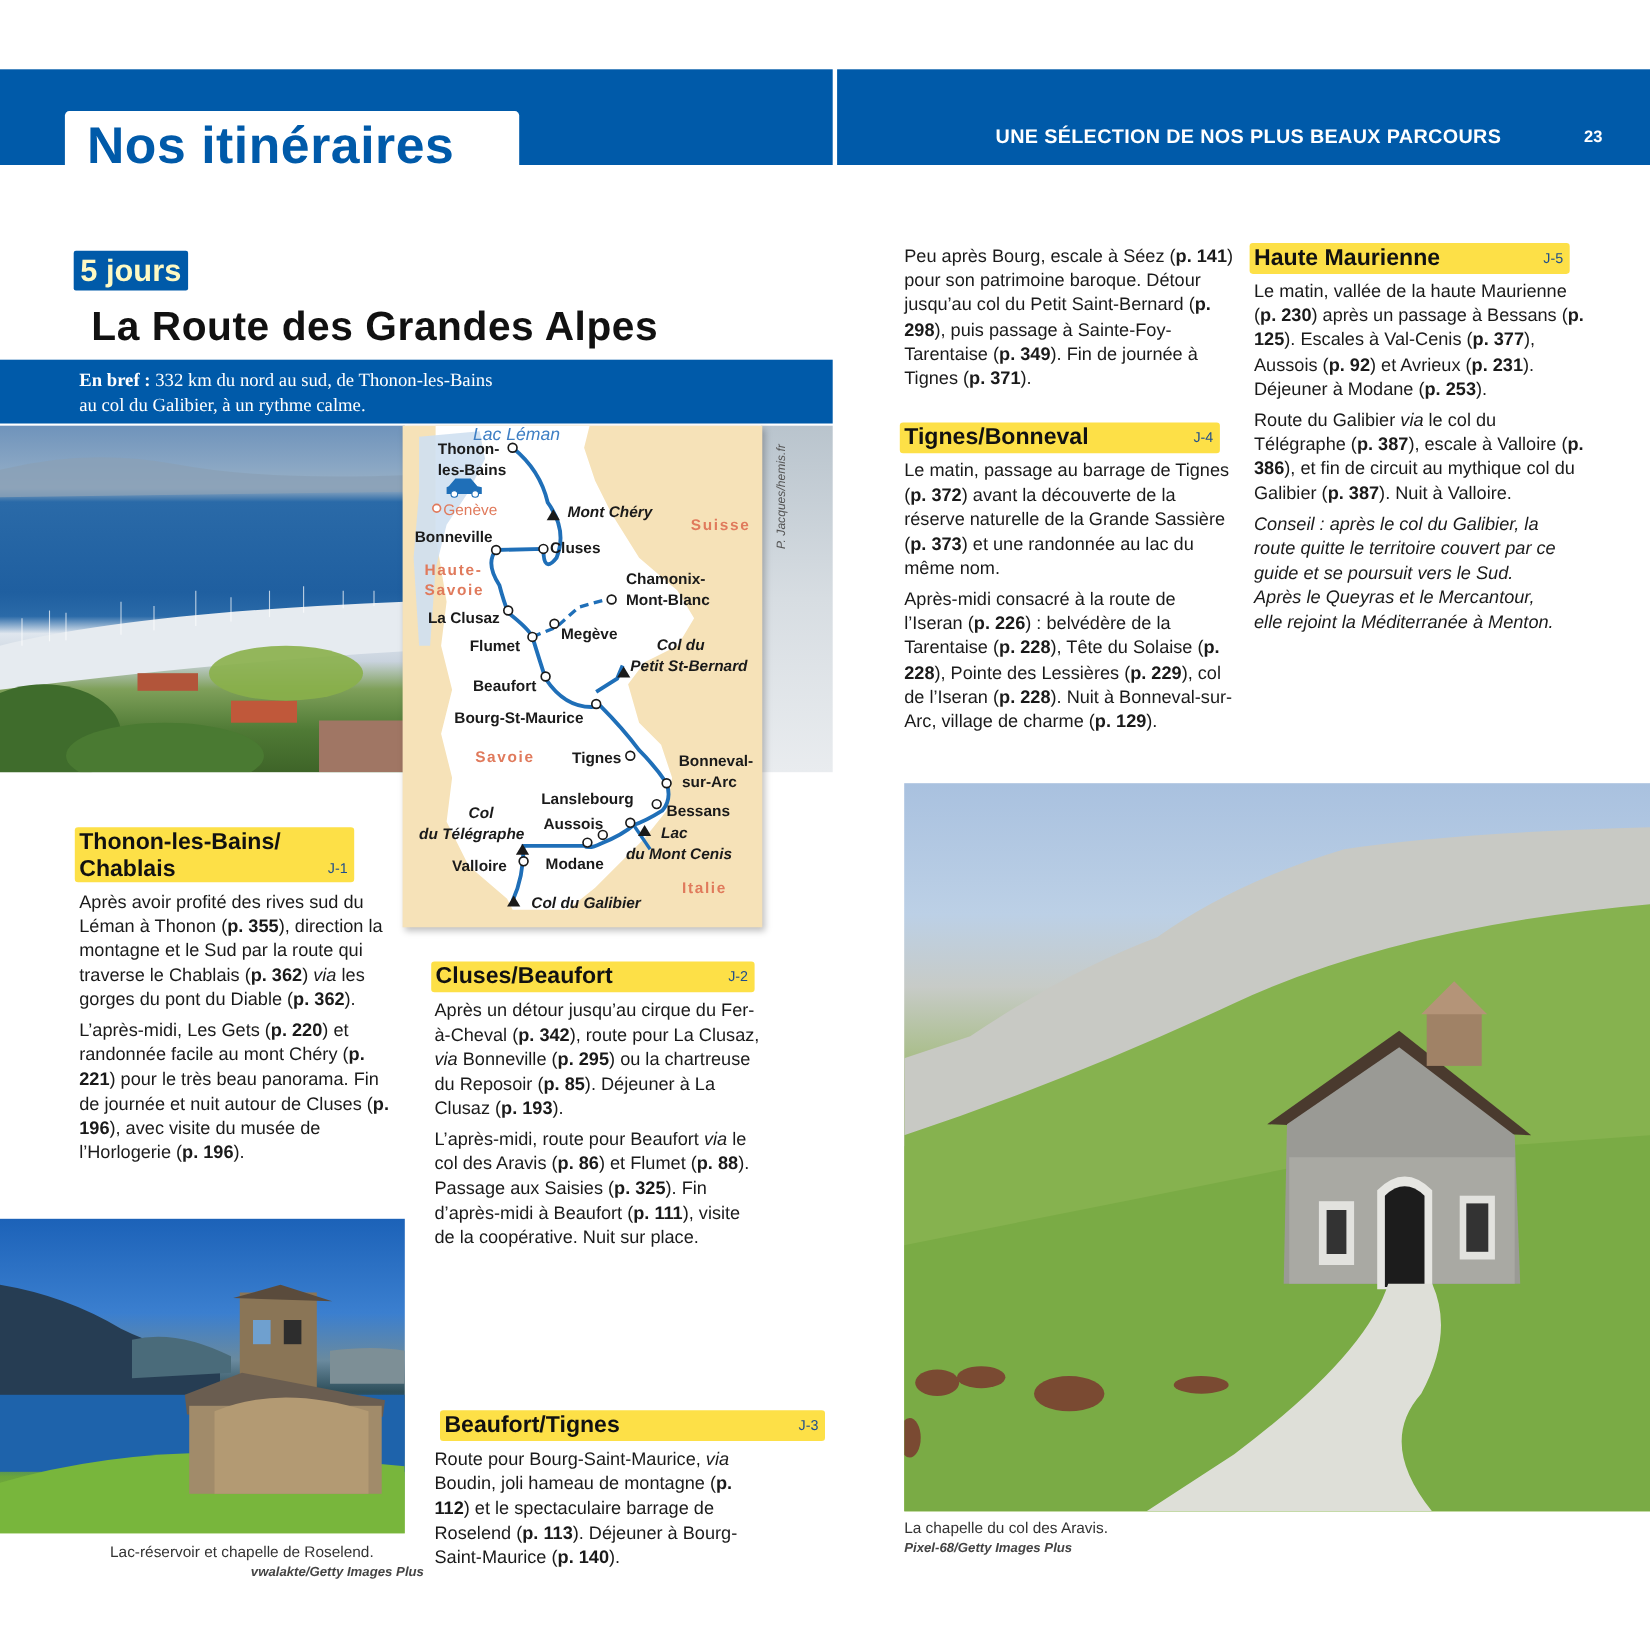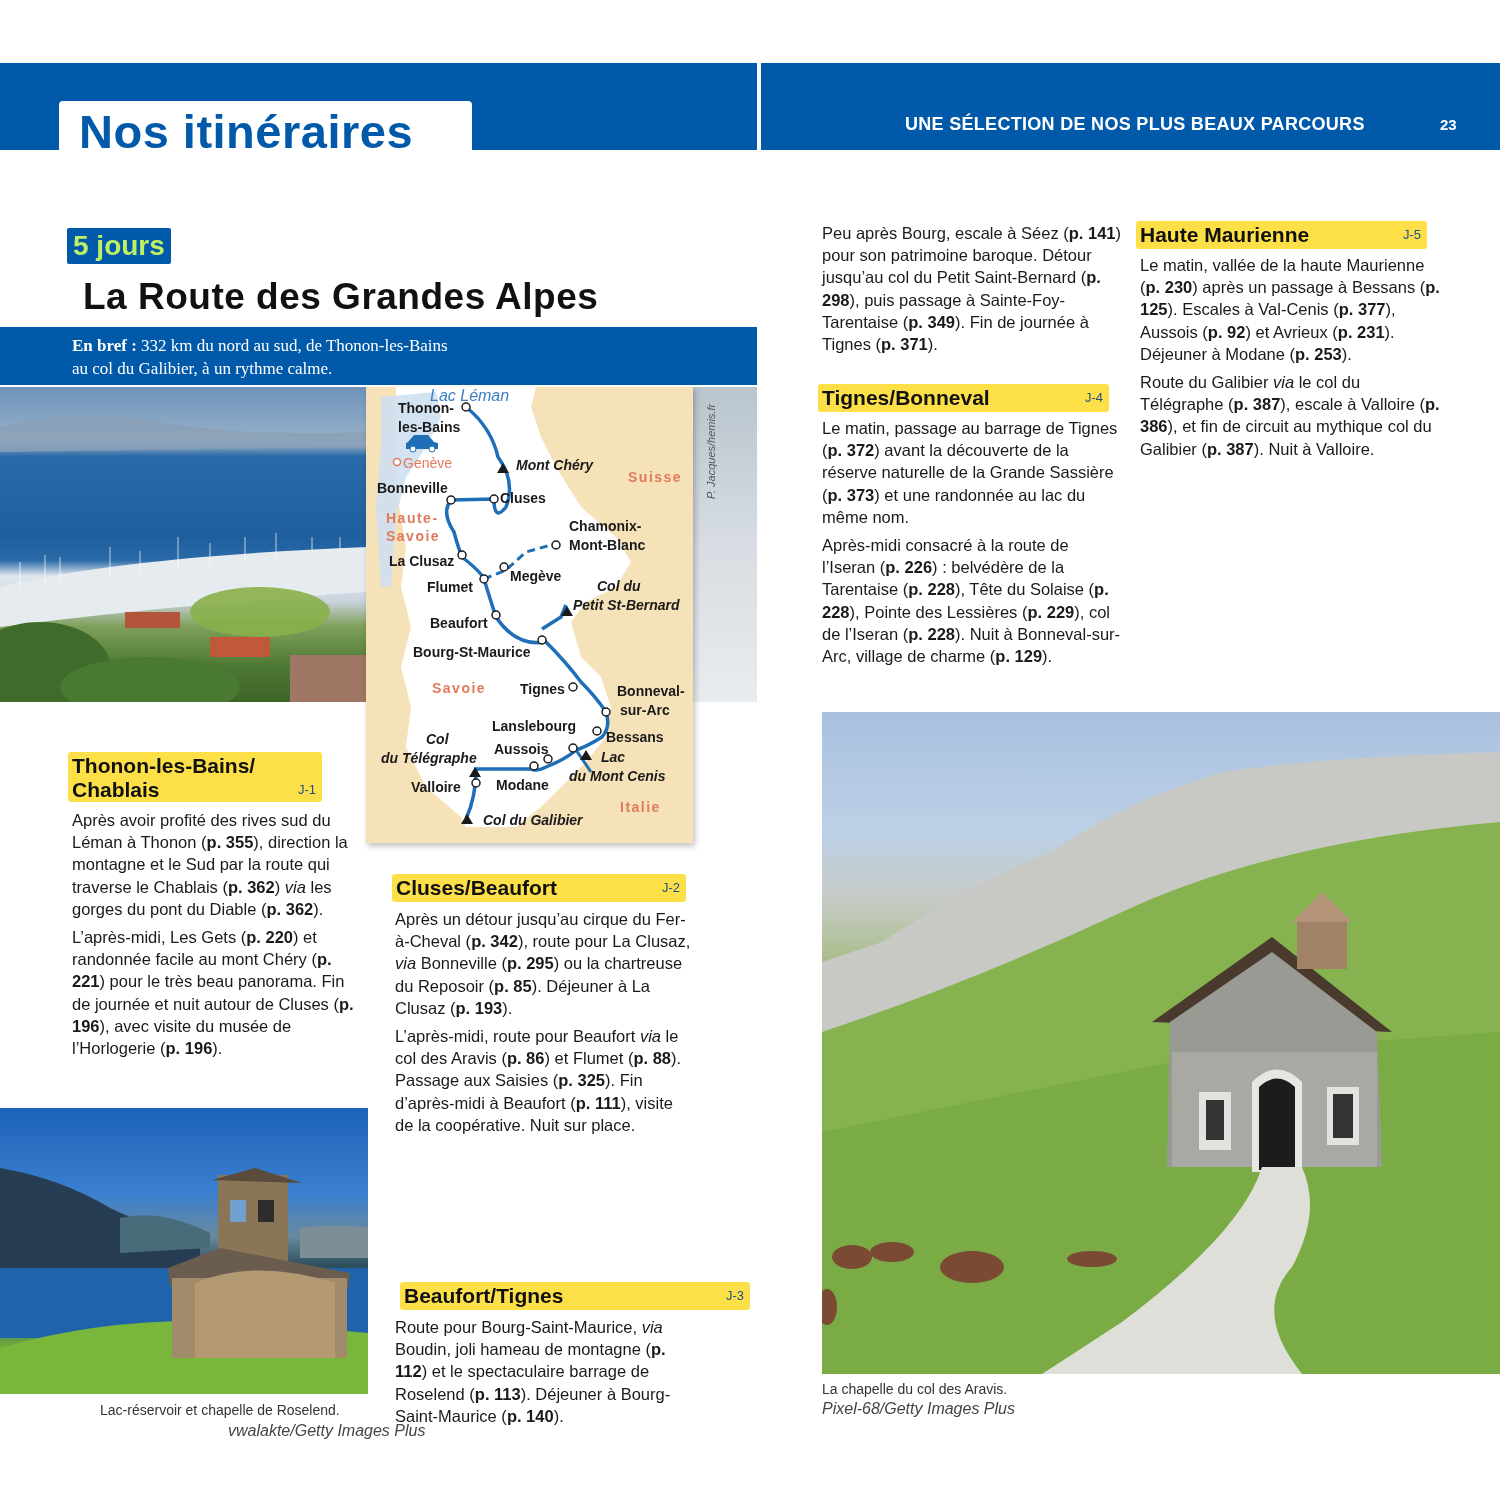--- a/index.html
+++ b/index.html
@@ -9,21 +9,21 @@
 
   
   .band-left { left: 0; top: 63px; width: 757px; height: 87px; background: #005aa9; }
   .band-right { left: 761px; top: 63px; width: 739px; height: 87px; background: #005aa9; }
   .title-tab { left: 59px; top: 101px; width: 413px; height: 50px; background: #ffffff; border-radius: 4px 4px 0 0; }
   .title-text { left: 79px; top: 104px; font-size: 47px; font-weight: bold; color: #005aa9; letter-spacing: 0.5px; line-height: 56px; }
   .running-head { left: 905px; top: 114px; font-size: 18px; font-weight: bold; color: #ffffff; letter-spacing: 0.3px; }
   .page-num { left: 1440px; top: 116px; font-size: 15px; font-weight: bold; color: #ffffff; }
 
   
-  .days-badge { left: 67px; top: 228px; height: 36px; padding: 0 6px; background: #005aa9; color: #bef264; font-size: 28px; font-weight: bold; line-height: 36px; border-radius: 2px; }
+  .days-badge { left: 67px; top: 228px; height: 36px; padding: 0 6px; background: #005aa9; color: #fef9c3; font-size: 28px; font-weight: bold; line-height: 36px; border-radius: 2px; }
   .route-title { left: 72px; top: 276px; font-size: 37px; font-weight: bold; color: #111; letter-spacing: 0.5px; margin-left: 11px; }
 
   
   .bref-band { left: 0; top: 327px; width: 757px; height: 58px; background: #005aa9; }
   .bref-text { left: 72px; top: 334px; width: 500px; font-family: "Liberation Serif", "DejaVu Serif", serif; font-size: 17px; color: #ffffff; line-height: 23px; }
   .bref-text b { font-weight: bold; }
 
   
   .photo-lake { left: 0; top: 387px; width: 368px; height: 315px; overflow: hidden;
     background: linear-gradient(180deg, #6f93bb 0%, #8aa7c4 12%, #9bb0c4 18%, #2a6aa8 22%, #1f5fa0 48%, #2a6aa8 55%, #dfe6ee 60%, #c9d3de 68%, #7fa05a 76%, #4f7a35 88%, #3e6428 100%); }
@@ -46,21 +46,21 @@
   .sec-head { position: absolute; background: #fde047; border-radius: 3px; }
   .sec-title { position: absolute; left: 4px; font-size: 21px; font-weight: bold; color: #111; line-height: 24px; }
   .sec-day { position: absolute; right: 6px; font-size: 13px; color: #1f4e8c; }
 
   .body-text { position: absolute; font-size: 16.5px; line-height: 22.2px; color: #1a1a1a; }
   .body-text p { margin-bottom: 6px; }
   .body-text b { font-weight: bold; }
   .body-text i { font-style: italic; }
 
   .caption { position: absolute; font-size: 14px; color: #333; }
-  .credit { position: absolute; font-size: 16px; font-style: italic; color: #444; }
+  .credit { position: absolute; font-size: 12px; font-style: italic; color: #444; font-weight: bold; }
 </style>
 </head>
 <body>
 
 <div class="abs band-left"></div>
 <div class="abs band-right"></div>
 <div class="abs title-tab"></div>
 <div class="abs title-text">Nos itinéraires</div>
 <div class="abs running-head">UNE SÉLECTION DE NOS PLUS BEAUX PARCOURS</div>
 <div class="abs page-num">23</div>
@@ -245,20 +245,21 @@
   <p>Après-midi consacré à la route de l’Iseran (<b>p. 226</b>) : belvédère de la Tarentaise (<b>p. 228</b>), Tête du Solaise (<b>p. 228</b>), Pointe des Lessières (<b>p. 229</b>), col de l’Iseran (<b>p. 228</b>). Nuit à Bonneval-sur-Arc, village de charme (<b>p. 129</b>).</p>
 </div>
 
 <div class="sec-head" style="left:1136px;top:221px;width:291px;height:28px">
   <span class="sec-title" style="top:2px">Haute Maurienne</span>
   <span class="sec-day" style="top:6px">J-5</span>
 </div>
 <div class="body-text" style="left:1140px;top:254px;width:300px">
   <p>Le matin, vallée de la haute Maurienne (<b>p. 230</b>) après un passage à Bessans (<b>p. 125</b>). Escales à Val-Cenis (<b>p. 377</b>), Aussois (<b>p. 92</b>) et Avrieux (<b>p. 231</b>). Déjeuner à Modane (<b>p. 253</b>).</p>
   <p>Route du Galibier <i>via</i> le col du Télégraphe (<b>p. 387</b>), escale à Valloire (<b>p. 386</b>), et fin de circuit au mythique col du Galibier (<b>p. 387</b>). Nuit à Valloire.</p>
+  <p style="font-style:italic;width:280px">Conseil : après le col du Galibier, la route quitte le territoire couvert par ce guide et se poursuit vers le Sud. Après le Queyras et le Mercantour, elle rejoint la Méditerranée à Menton.</p>
 </div>
 
 <div class="abs photo-aravis">
   <svg width="678" height="662" viewBox="0 0 678 662">
     <path d="M60 230 Q150 170 230 140 Q300 90 400 60 Q500 45 678 40 L678 120 Q520 140 420 170 Q300 220 180 280 Q100 310 0 330 L0 250 Z" fill="#c8c9c4"></path>
     <path d="M0 320 Q150 270 300 200 Q450 130 678 110 L678 662 L0 662 Z" fill="#86b24f"></path>
     <path d="M0 420 Q200 380 400 340 L678 320 L678 662 L0 662 Z" fill="#7aab45"></path>
     <g fill="#7a4a32">
       <ellipse cx="30" cy="545" rx="20" ry="12"></ellipse>
         <ellipse cx="70" cy="540" rx="22" ry="10"></ellipse>

